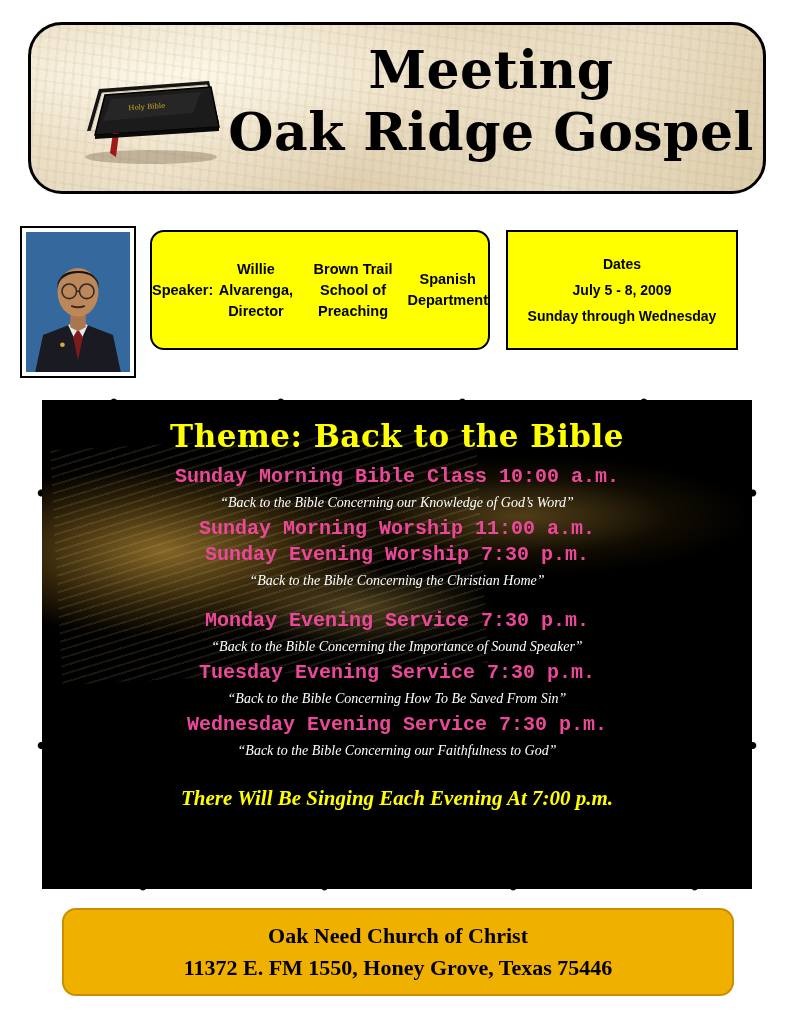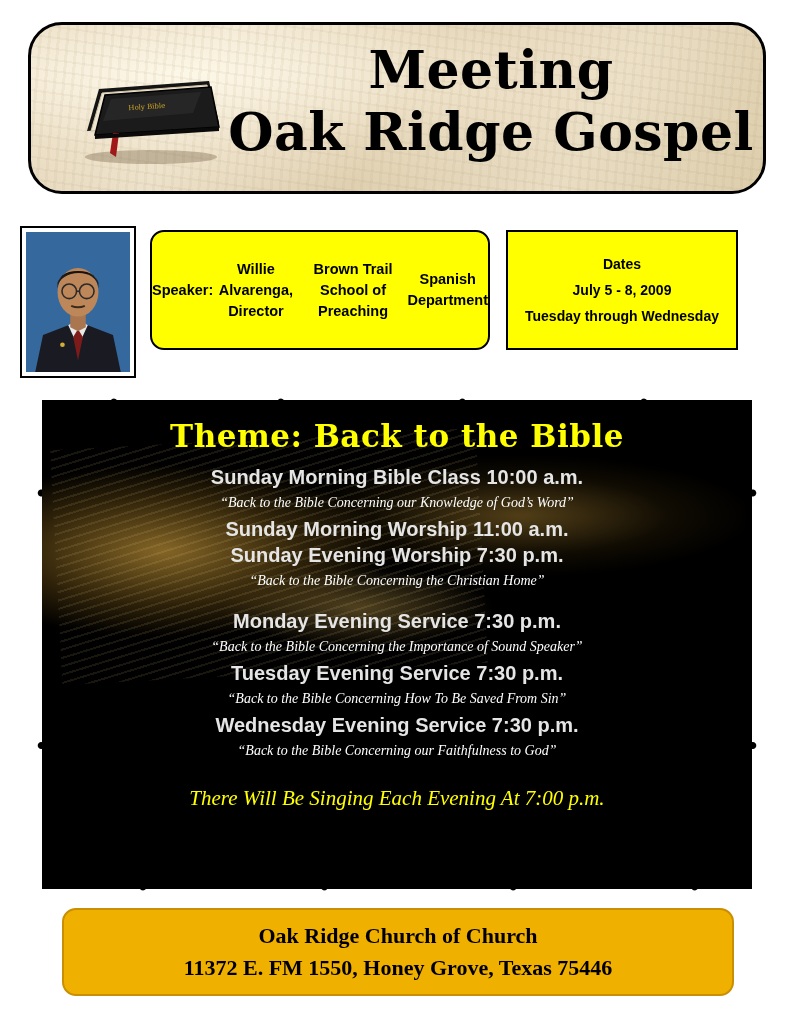--- a/index.html
+++ b/index.html
@@ -208,40 +208,40 @@
   }
   .theme-title {
     font-family: "DejaVu Serif", serif;
     font-weight: bold;
     font-size: 31px;
     color: #ffff00;
     letter-spacing: 0.5px;
     margin-bottom: 10px;
   }
   .svc-title {
-    font-family: Liberation Sans, sans-serif;
+    font-family: Liberation Mono, monospace;
     font-weight: bold;
     font-size: 20px;
     line-height: 26px;
-    color: #e5e5e5;
+    color: #ec4899;
   }
   .svc-sub {
     font-family: "Liberation Serif", serif;
     font-style: italic;
     font-size: 14px;
     line-height: 26px;
     color: #ffffff;
     text-align: center;
   }
   .gap {
     height: 14px;
   }
   .singing-note {
     font-family: "Liberation Serif", serif;
-    font-weight: normal;
+    font-weight: bold;
     font-style: italic;
     font-size: 21px;
     color: #ffff00;
     margin-top: 22px;
   }
 
   
   .footer-box {
     position: absolute;
     left: 62px;
@@ -338,21 +338,21 @@
 <div class="speaker-box">
   <div>Speaker:</div>
   <div>Willie Alvarenga, Director</div>
   <div>Brown Trail School of Preaching</div>
   <div>Spanish Department</div>
 </div>
 
 <div class="dates-box">
   <div>Dates</div>
   <div>July 5  -  8, 2009</div>
-  <div>Tuesday through Wednesday</div>
+  <div>Sunday through Wednesday</div>
 </div>
 
 <div class="schedule-outer">
   <div class="schedule-edge"></div>
   <div class="schedule-panel">
     <div class="schedule-content">
       <div class="theme-title">Theme: Back to the Bible</div>
 
       <div>
         <div class="svc-title">Sunday Morning Bible Class 10:00 a.m.</div>
@@ -380,15 +380,15 @@
         <div class="svc-title">Wednesday Evening Service 7:30 p.m.</div>
         <div class="svc-sub">“Back to the Bible Concerning our Faithfulness to God”</div>
       </div>
 
       <div class="singing-note">There Will Be Singing Each Evening At 7:00 p.m.</div>
     </div>
   </div>
 </div>
 
 <div class="footer-box">
-  <div>Oak Ridge Church of Church</div>
+  <div>Oak Need Church of Christ</div>
   <div>11372 E. FM 1550, Honey Grove, Texas 75446</div>
 </div>
 
 </body></html>

